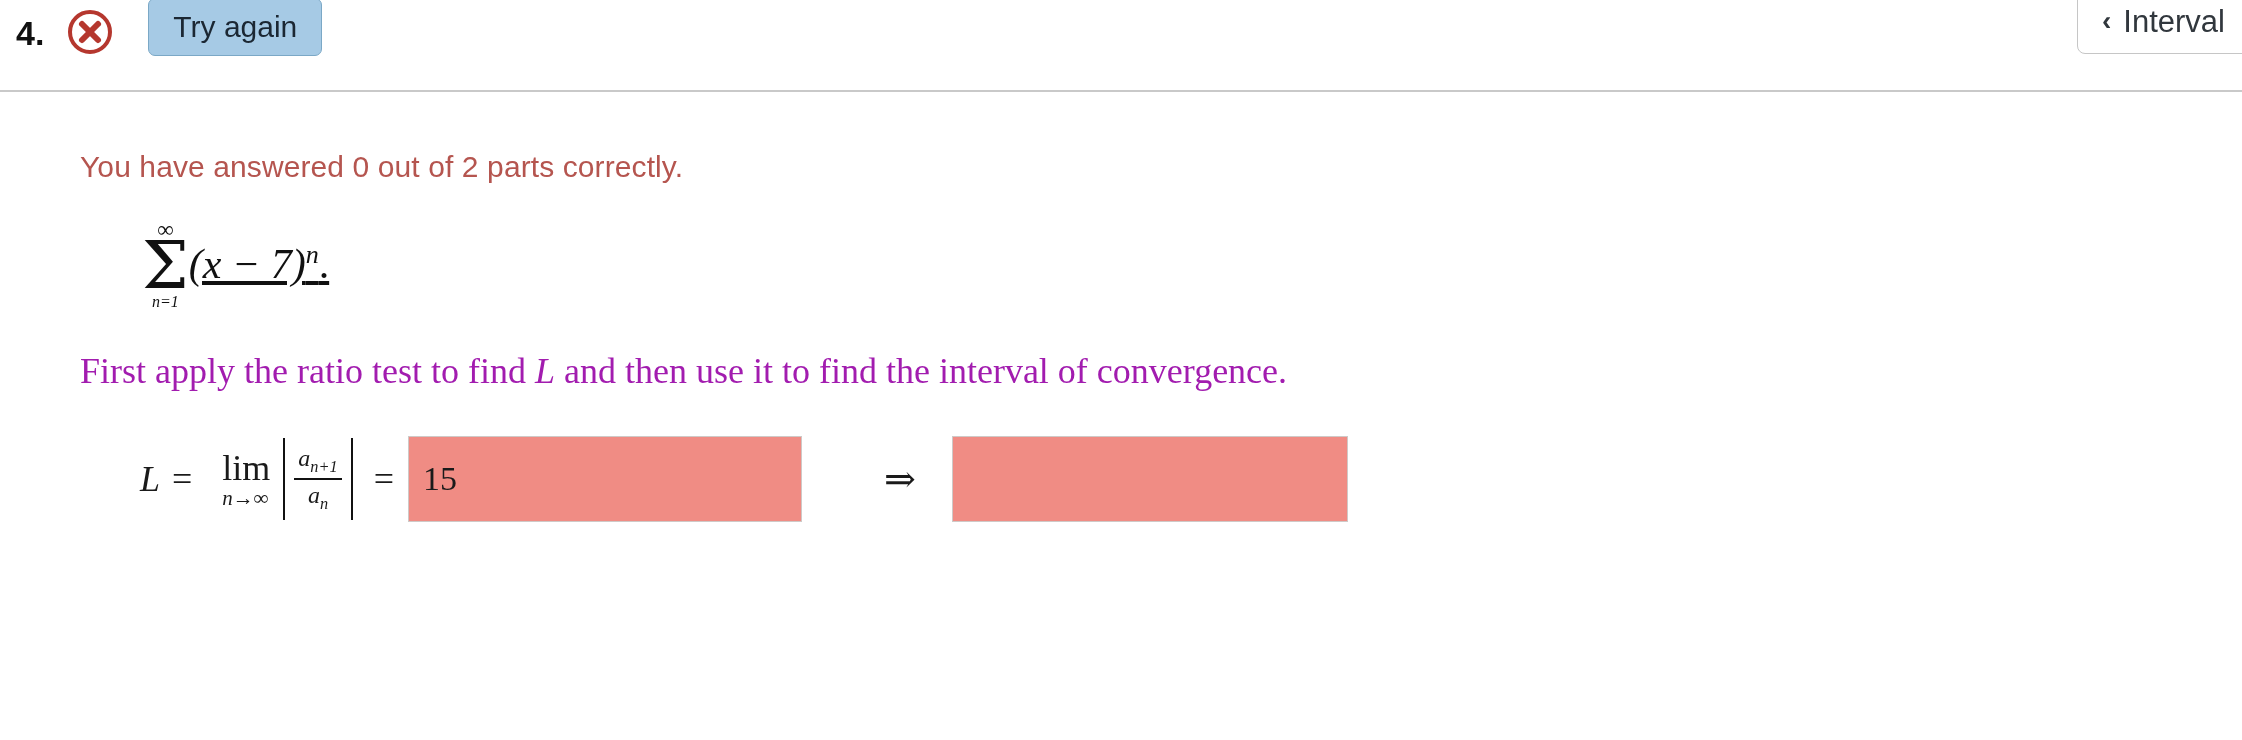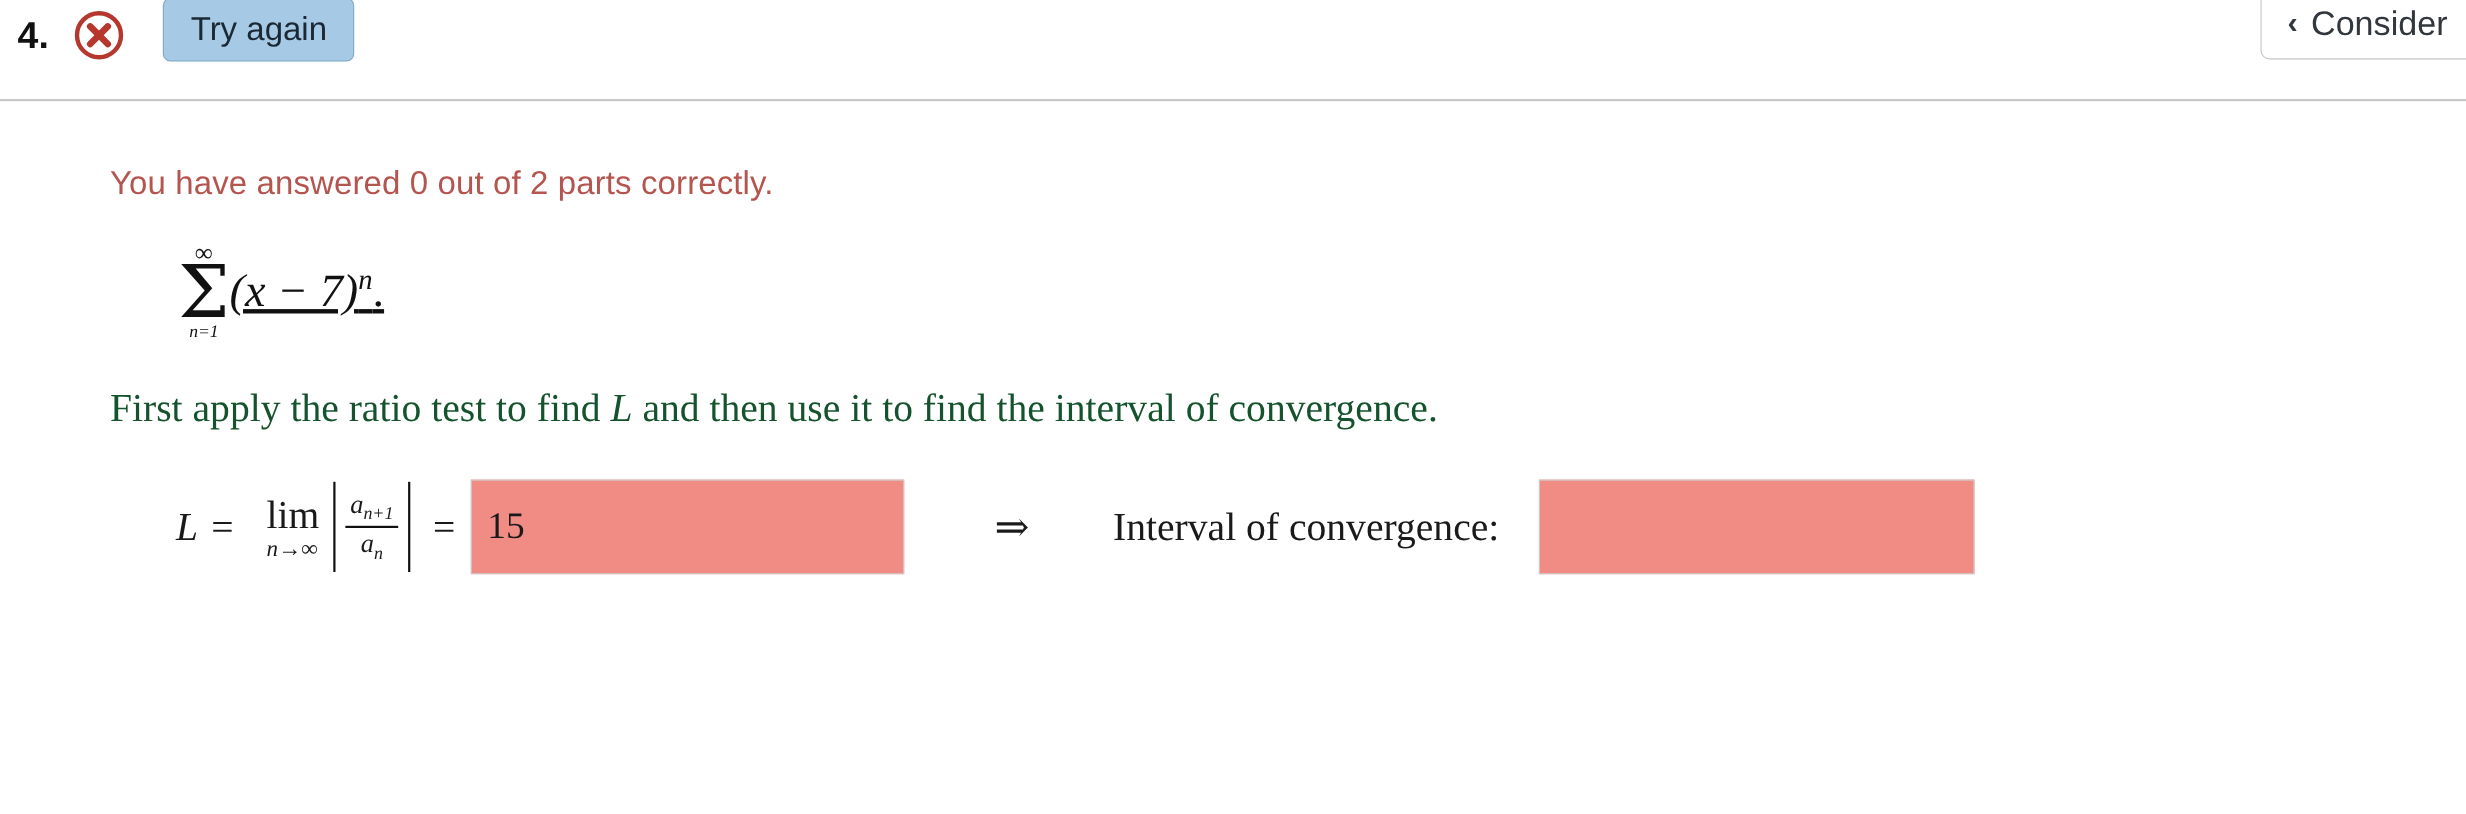--- a/index.html
+++ b/index.html
@@ -94,21 +94,20 @@
     font-weight: bold;
     line-height: 1;
     display: inline-block;
     transform: translateY(-1px);
   }
 
   
   .content {
     position: relative;
     padding-left: 80px;
-    margin-left: 20px;
   }
   .feedback-line {
     font-family: "Liberation Sans", sans-serif;
     font-size: 30px;
     color: #b5554f;
     margin-top: 58px;
     letter-spacing: 0.1px;
   }
 
   .prompt-row {
@@ -171,21 +170,21 @@
   .tail {
     font-size: 42px;
     white-space: nowrap;
     text-decoration: underline;
   }
 
   .instruction {
     margin-top: 40px;
     font-family: "Liberation Serif", serif;
     font-size: 36px;
-    color: #14532d;
+    color: #a21caf;
   }
 
   
   .answer-row {
     display: flex;
     align-items: center;
     margin-top: 44px;
     padding-left: 60px;
   }
   .limit-expr {
@@ -273,21 +272,21 @@
         <line x1="16" y1="16" x2="32" y2="32" stroke="#b5372e" stroke-width="6" stroke-linecap="round"></line>
         <line x1="32" y1="16" x2="16" y2="32" stroke="#b5372e" stroke-width="6" stroke-linecap="round"></line>
       </svg>
     </span>
 
     <button class="try-again-btn">Try again</button>
   </div>
 
   <button class="prev-btn">
     <span class="chev-left">‹</span>
-    <span>Consider</span>
+    <span>Interval</span>
   </button>
 </div>
 
 <div class="content">
 
   <div class="feedback-line">You have answered 0 out of 2 parts correctly.</div>
 
   <div class="prompt-row">
 
     <span class="sum-expr">
@@ -325,19 +324,18 @@
 
       <span class="abs-bar"></span>
 
       <span class="eq-sign">=</span>
     </span>
 
     <div class="answer-box" id="box-L" placeholder="">15</div>
 
     <span class="implies">⇒</span>
 
-    <span class="interval-label">Interval of convergence:</span>
 
     <span class="interval-gap"></span>
 
     <div class="answer-box" id="box-interval" placeholder=""></div>
   </div>
 </div>
 
 </body></html>

